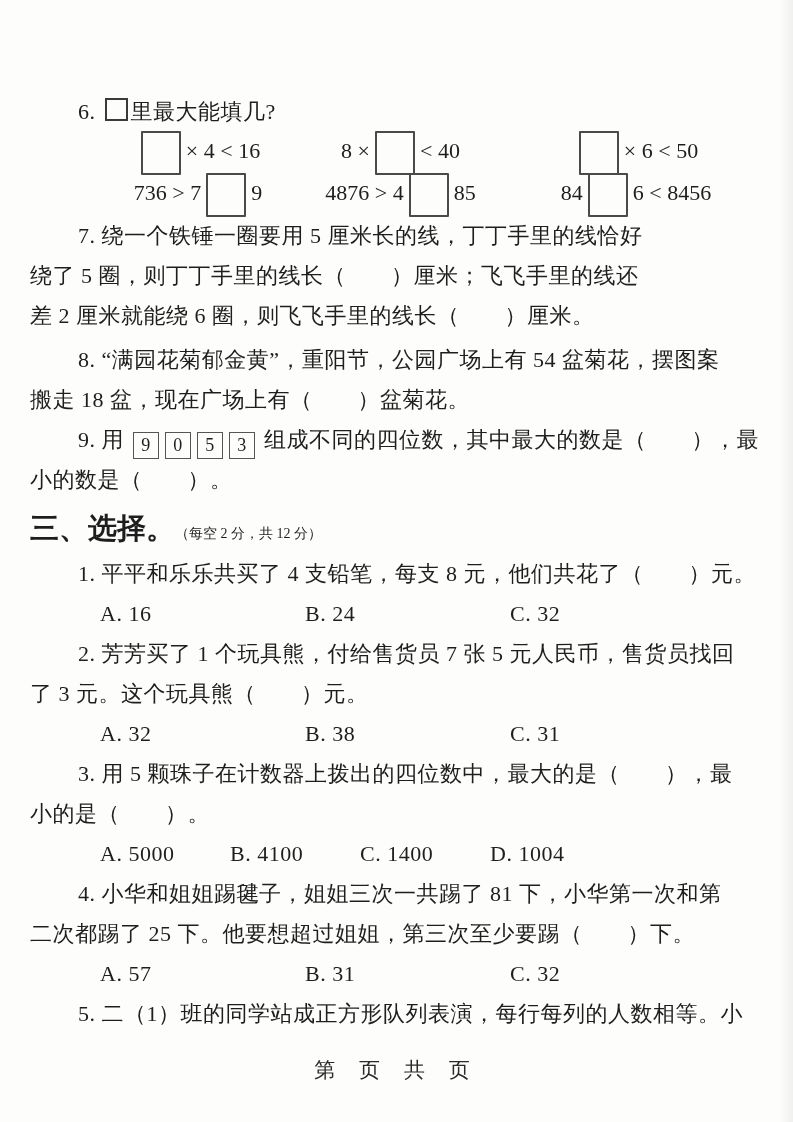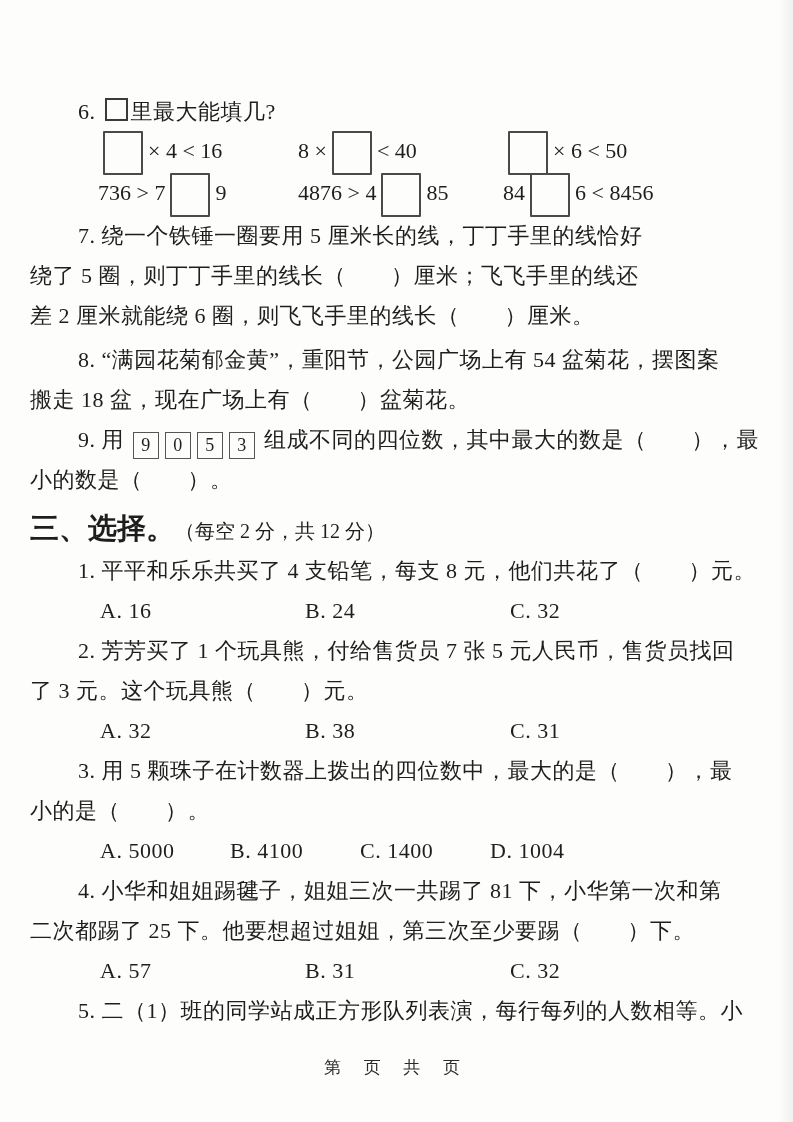--- a/index.html
+++ b/index.html
@@ -20,21 +20,21 @@
   }
   .content { padding:92px 24px 0 30px; }
   .line {
     font-size:22px; line-height:40px; white-space:nowrap;
     letter-spacing:0.5px;
   }
   .indent { padding-left:48px; }
 
   
   .exprs { padding-left:68px; }
-  .expr-row { display:flex; align-items:center; height:42px; }
+  .expr-row { display:flex; align-items:center; height:42px;text-align:center; }
   .expr { font-size:22px; white-space:nowrap; }
   .expr.c1 { width:200px; }
   .expr.c2 { width:205px; }
   .expr.c3 { flex:1; }
   .blank-box {
     display:inline-block; width:36px; height:40px;
     border:2px solid #4a4a4a; border-radius:1px;
     vertical-align:middle; margin:0 5px;
     background:transparent;
   }
@@ -55,28 +55,28 @@
   .opt { font-size:22px; white-space:nowrap; }
   .opt.w3 { width:205px; }
   .opt.w4 { width:130px; }
 
   
   .sec-line { font-size:22px; line-height:40px; white-space:nowrap; }
   .sec-title {
     font-family:"Liberation Sans","DejaVu Sans",sans-serif;
     font-weight:bold; font-size:29px;
   }
-  .sec-sub { font-size:20px; }
+  .sec-sub { font-size:14px; }
 
   .mt4 { margin-top:4px; }
   .mt8 { margin-top:8px; }
 
   .footer {
     position:absolute; left:0; right:0; top:1056px;
-    text-align:center; font-size:17px; letter-spacing:9px;
+    text-align:center; font-size:21px; letter-spacing:9px;
     color:#2a2a2a;
     font-family:"Liberation Sans","DejaVu Sans",sans-serif;
   }
 </style>
 </head>
 <body>
 
 <div class="page">
   <div class="content">
 

